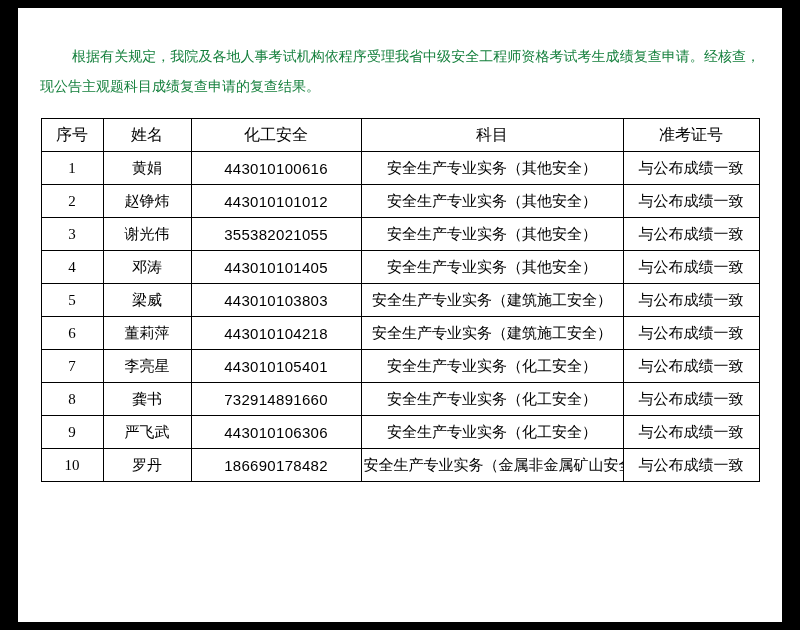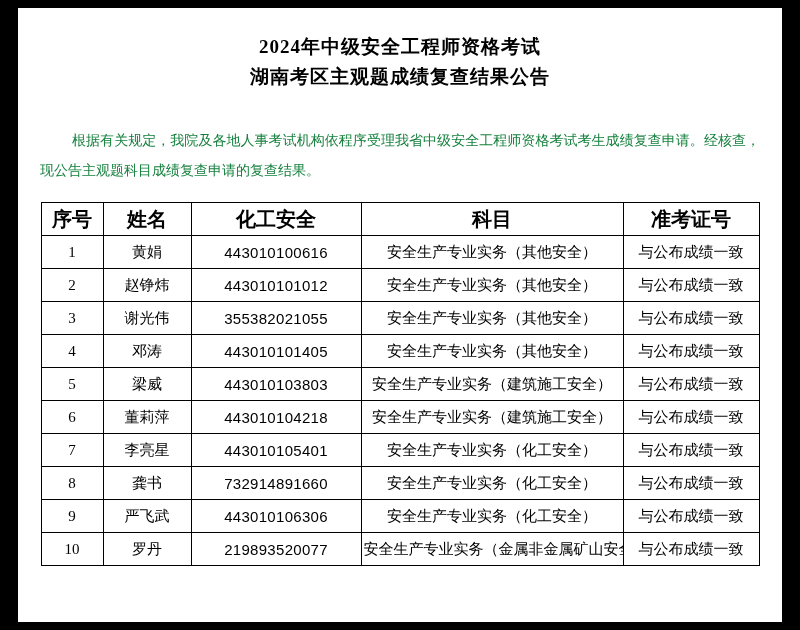--- a/index.html
+++ b/index.html
@@ -55,42 +55,38 @@
     border: 1px solid #000000;
     text-align: center;
     font-size: 15px;
     color: #000000;
     height: 32px;
     padding: 0 2px;
     white-space: nowrap;
     overflow: hidden;
   }
   table.result-table th {
-    font-weight: bold;
-    font-size: 20px;
+    font-weight: normal;
+    font-size: 16px;
   }
   col.c-index { width: 62px; }
   col.c-name { width: 88px; }
   col.c-ticket { width: 170px; }
   col.c-subject { width: 262px; }
   col.c-result { width: 136px; }
   td.cell-ticket {
     font-family: Liberation Sans, sans-serif;
     letter-spacing: 0.3px;
   }
 </style>
 </head>
 <body>
 
 <div id="page">
 
-  <div class="title-block">
-    <div class="title-line">2024年中级安全工程师资格考试</div>
-    <div class="title-line">湖南考区主观题成绩复查结果公告</div>
-  </div>
 
   <div class="body-text"><span class="indent"></span><span>根据有关规定，我院及各地人事考试机构依程序受理我省中级安全工程师资格考试考生成绩复查申请。经核查，现公告主观题科目成绩复查申请的复查结果。</span></div>
 
   <table class="result-table">
     <colgroup>
       <col class="c-index">
       <col class="c-name">
       <col class="c-ticket">
       <col class="c-subject">
       <col class="c-result">
@@ -164,20 +160,20 @@
       <tr>
         <td>9</td>
         <td>严飞武</td>
         <td class="cell-ticket">443010106306</td>
         <td>安全生产专业实务（化工安全）</td>
         <td>与公布成绩一致</td>
       </tr>
       <tr>
         <td>10</td>
         <td>罗丹</td>
-        <td class="cell-ticket">219893520077</td>
+        <td class="cell-ticket">186690178482</td>
         <td>安全生产专业实务（金属非金属矿山安全）</td>
         <td>与公布成绩一致</td>
       </tr>
     </tbody>
   </table>
 
 </div>
 
 </body></html>

